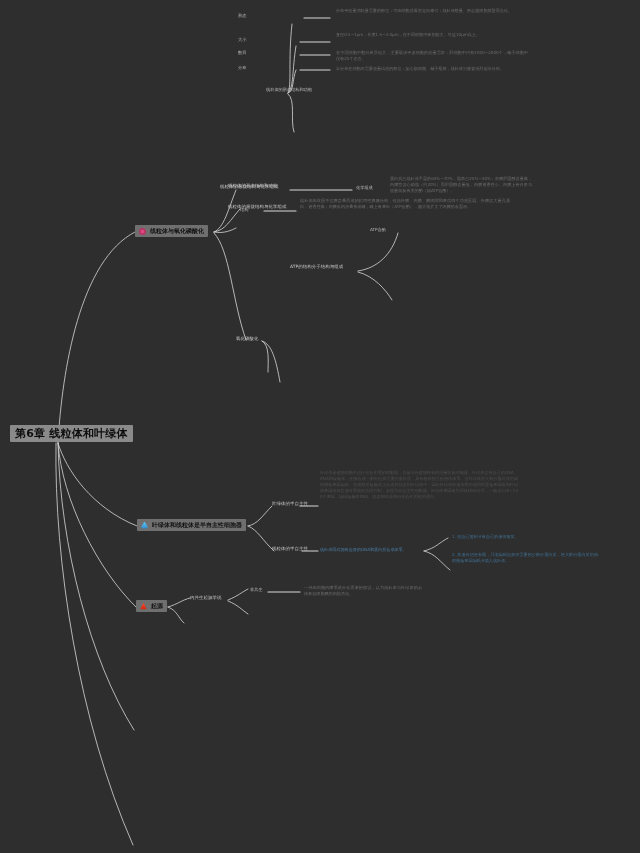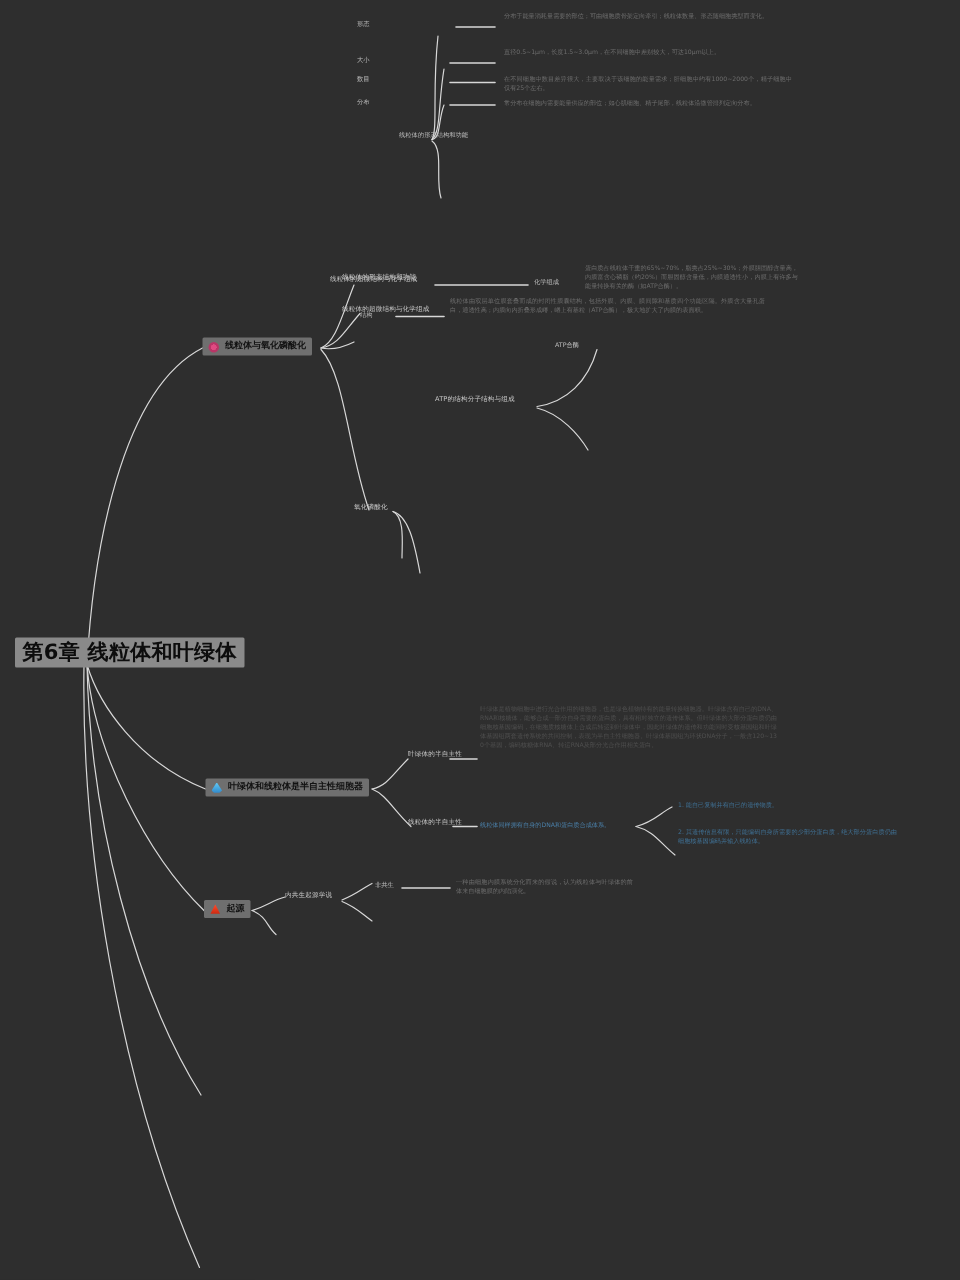--- a/index.html
+++ b/index.html
@@ -24,21 +24,21 @@
     display: inline-flex;
     align-items: center;
     gap: 2px;
     white-space: nowrap;
     line-height: 1;
   }
   
   .node.root {
     background: #8a8a8a;
     color: #0d0d0d;
-    font-size: 14px;
+    font-size: 11px;
     font-weight: bold;
     padding: 3px 5px;
     border-radius: 1px;
     letter-spacing: 0.2px;
   }
   
   .node.lvl1 {
     background: #6f6f6f;
     color: #111;
     font-size: 6px;

